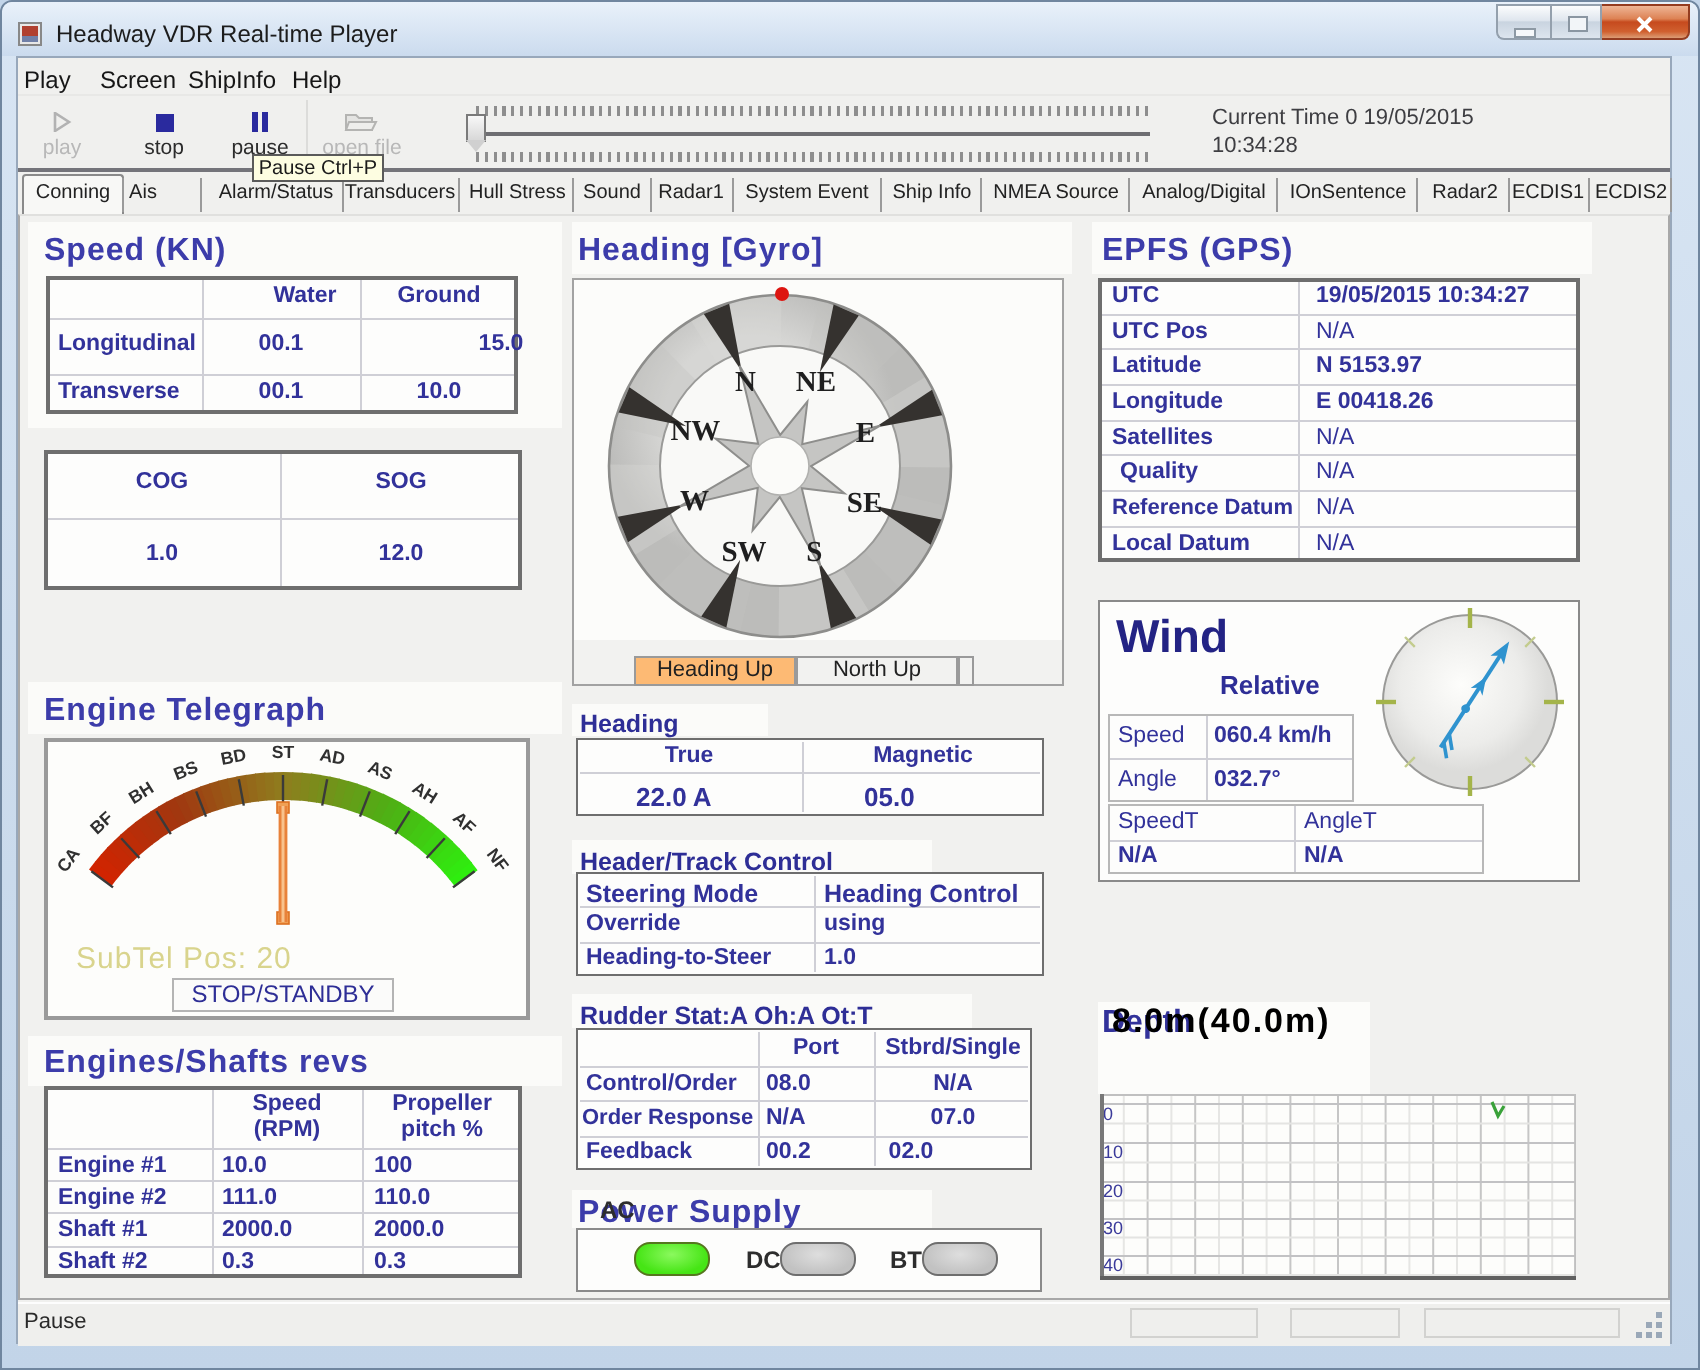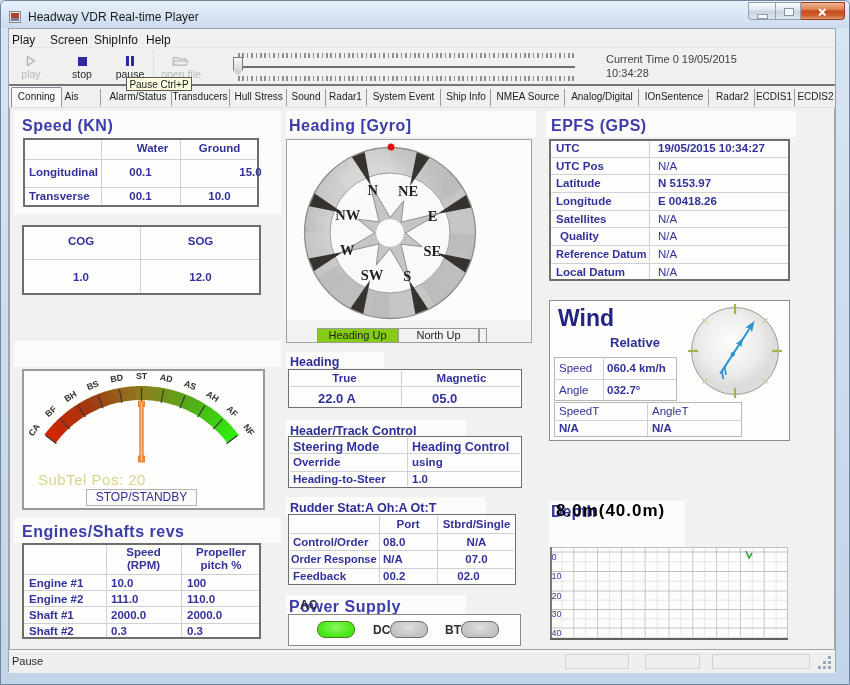--- a/index.html
+++ b/index.html
@@ -145,20 +145,21 @@
 <div class="tx ctr" style="left:101px;top:190px;width:79px;font-weight:bold;">00.1</div>
 <div class="tx ctr" style="left:180px;top:190px;width:79px;font-weight:bold;">10.0</div>
 <div class="tbl" style="left:22px;top:225px;width:239px;height:70px;"></div>
 <div class="vl" style="left:140px;top:227px;height:66px;"></div>
 <div class="hl" style="left:24px;top:259px;width:235px;"></div>
 <div class="tx ctr" style="left:22px;top:235px;width:118px;font-weight:bold;">COG</div>
 <div class="tx ctr" style="left:140px;top:235px;width:121px;font-weight:bold;">SOG</div>
 <div class="tx ctr" style="left:22px;top:271px;width:118px;font-weight:bold;">1.0</div>
 <div class="tx ctr" style="left:140px;top:271px;width:121px;font-weight:bold;">12.0</div>
 <div class="ab" style="left:14px;top:341px;width:267px;height:26px;background:#fbfbf9;"></div>
+<div class="ttl" style="left:22px;top:347px;">Engine Telegraph</div>
 <div class="ab" style="left:22px;top:369px;width:243px;height:141px;background:#fdfdfb;border:2px solid #9a9a9a;box-sizing:border-box;"></div>
 <svg class="ab" style="left:22px;top:369px;" width="243" height="141" viewBox="0 0 243 141">
       <polygon points="22.5,65.7 25.7,61.6 36.5,70.4 33.7,74.1" fill="rgb(209, 36, 1)"></polygon>
       <polygon points="25.4,62.0 28.7,58.0 39.2,67.3 36.3,70.8" fill="rgb(205, 38, 2)"></polygon>
       <polygon points="28.4,58.4 31.9,54.5 42.0,64.2 38.9,67.6" fill="rgb(200, 39, 3)"></polygon>
       <polygon points="31.5,54.9 35.2,51.2 44.9,61.2 41.7,64.5" fill="rgb(196, 41, 5)"></polygon>
       <polygon points="34.8,51.6 38.6,48.0 48.0,58.4 44.6,61.6" fill="rgb(192, 43, 6)"></polygon>
       <polygon points="38.2,48.4 42.2,44.9 51.1,55.7 47.6,58.7" fill="rgb(188, 45, 7)"></polygon>
       <polygon points="41.8,45.3 45.8,42.0 54.4,53.1 50.8,56.0" fill="rgb(183, 46, 9)"></polygon>
       <polygon points="45.4,42.3 49.6,39.2 57.7,50.7 54.0,53.4" fill="rgb(179, 48, 10)"></polygon>
@@ -289,21 +290,21 @@
       <text x="86.8" y="55.3" font-size="14.5" font-weight="bold" fill="#1f1f1f" text-anchor="middle" font-family="Liberation Serif, serif">N</text>
       <text x="122.0" y="55.7" font-size="14.5" font-weight="bold" fill="#1f1f1f" text-anchor="middle" font-family="Liberation Serif, serif">NE</text>
       <text x="146.7" y="80.8" font-size="14.5" font-weight="bold" fill="#1f1f1f" text-anchor="middle" font-family="Liberation Serif, serif">E</text>
       <text x="146.3" y="116.0" font-size="14.5" font-weight="bold" fill="#1f1f1f" text-anchor="middle" font-family="Liberation Serif, serif">SE</text>
       <text x="121.2" y="140.7" font-size="14.5" font-weight="bold" fill="#1f1f1f" text-anchor="middle" font-family="Liberation Serif, serif">S</text>
       <text x="86.0" y="140.3" font-size="14.5" font-weight="bold" fill="#1f1f1f" text-anchor="middle" font-family="Liberation Serif, serif">SW</text>
       <text x="61.3" y="115.2" font-size="14.5" font-weight="bold" fill="#1f1f1f" text-anchor="middle" font-family="Liberation Serif, serif">W</text>
       <text x="61.7" y="80.0" font-size="14.5" font-weight="bold" fill="#1f1f1f" text-anchor="middle" font-family="Liberation Serif, serif">NW</text>
       <circle cx="105" cy="7" r="3.5" fill="#dd1510"></circle>
     </svg>
-<div class="ab ctr" style="left:317px;top:328px;width:81px;height:15px;background:#84cc16;border:1px solid #9a9a9a;box-sizing:border-box;font-size:11px;color:#222;line-height:13px;">Heading Up</div>
+<div class="ab ctr" style="left:317px;top:328px;width:81px;height:15px;background:#fdba74;border:1px solid #9a9a9a;box-sizing:border-box;font-size:11px;color:#222;line-height:13px;">Heading Up</div>
 <div class="ab ctr" style="left:398px;top:328px;width:81px;height:15px;background:#f2f2f0;border:1px solid #9a9a9a;box-sizing:border-box;font-size:11px;color:#222;line-height:13px;">North Up</div>
 <div class="ab" style="left:479px;top:328px;width:8px;height:15px;background:#f2f2f0;border:1px solid #9a9a9a;box-sizing:border-box;"></div>
 <div class="ab" style="left:286px;top:352px;width:98px;height:16px;background:#fbfbf9;"></div>
 <div class="sub" style="left:290px;top:355px;font-size:12.5px;">Heading</div>
 <div class="tbl" style="left:288px;top:369px;width:234px;height:39px;border-width:1.5px;"></div>
 <div class="vl" style="left:401px;top:371px;height:35px;"></div>
 <div class="hl" style="left:290px;top:386px;width:230px;"></div>
 <div class="tx ctr" style="left:288px;top:372px;width:113px;font-weight:bold;">True</div>
 <div class="tx ctr" style="left:401px;top:372px;width:121px;font-weight:bold;">Magnetic</div>
 <div class="tx" style="left:318px;top:391px;font-size:13px;font-weight:bold;">22.0 A</div>
@@ -331,21 +332,21 @@
 <div class="tx ctr" style="left:379px;top:518px;width:58px;font-weight:bold;">Port</div>
 <div class="tx ctr" style="left:437px;top:518px;width:79px;font-weight:bold;">Stbrd/Single</div>
 <div class="tx" style="left:293px;top:536px;font-weight:bold;">Control/Order</div>
 <div class="tx" style="left:383px;top:536px;font-weight:bold;">08.0</div>
 <div class="tx ctr" style="left:437px;top:536px;width:79px;font-weight:bold;">N/A</div>
 <div class="tx" style="left:291px;top:553px;font-weight:bold;font-size:11px;">Order Response</div>
 <div class="tx" style="left:383px;top:553px;font-weight:bold;">N/A</div>
 <div class="tx ctr" style="left:437px;top:553px;width:79px;font-weight:bold;">07.0</div>
 <div class="tx" style="left:293px;top:570px;font-weight:bold;">Feedback</div>
 <div class="tx" style="left:383px;top:570px;font-weight:bold;">00.2</div>
-<div class="tx ctr" style="left:437px;top:570px;width:63px;font-weight:bold;">02.0</div>
+<div class="tx ctr" style="left:424px;top:570px;width:63px;font-weight:bold;">02.0</div>
 <div class="ab" style="left:286px;top:595px;width:180px;height:19px;background:#fbfbf9;"></div>
 <div class="ttl" style="left:289px;top:598px;">Power Supply</div>
 <div class="ab" style="left:288px;top:614px;width:233px;height:32px;background:#fdfdfc;border:1.5px solid #8a8a8a;box-sizing:border-box;"></div>
 <div class="ab" style="left:300px;top:598px;font-size:12px;color:#2d2d2d;font-weight:bold;">AC</div>
 <div class="ab" style="left:317px;top:621px;width:38px;height:17px;border-radius:8px;background:radial-gradient(ellipse at 50% 35%,#8bf95e,#46e515 70%);border:1.5px solid #55771e;box-sizing:border-box;"></div>
 <div class="ab" style="left:373px;top:623px;font-size:12px;color:#2d2d2d;font-weight:bold;">DC</div>
 <div class="ab" style="left:390px;top:621px;width:38px;height:17px;border-radius:8px;background:radial-gradient(ellipse at 50% 35%,#dedede,#c2c2c2 70%);border:1.5px solid #6e6e6e;box-sizing:border-box;"></div>
 <div class="ab" style="left:445px;top:623px;font-size:12px;color:#2d2d2d;font-weight:bold;">BT</div>
 <div class="ab" style="left:461px;top:621px;width:38px;height:17px;border-radius:8px;background:radial-gradient(ellipse at 50% 35%,#dedede,#c2c2c2 70%);border:1.5px solid #6e6e6e;box-sizing:border-box;"></div>
 <div class="ab" style="left:546px;top:111px;width:250px;height:26px;background:#fbfbf9;"></div>

